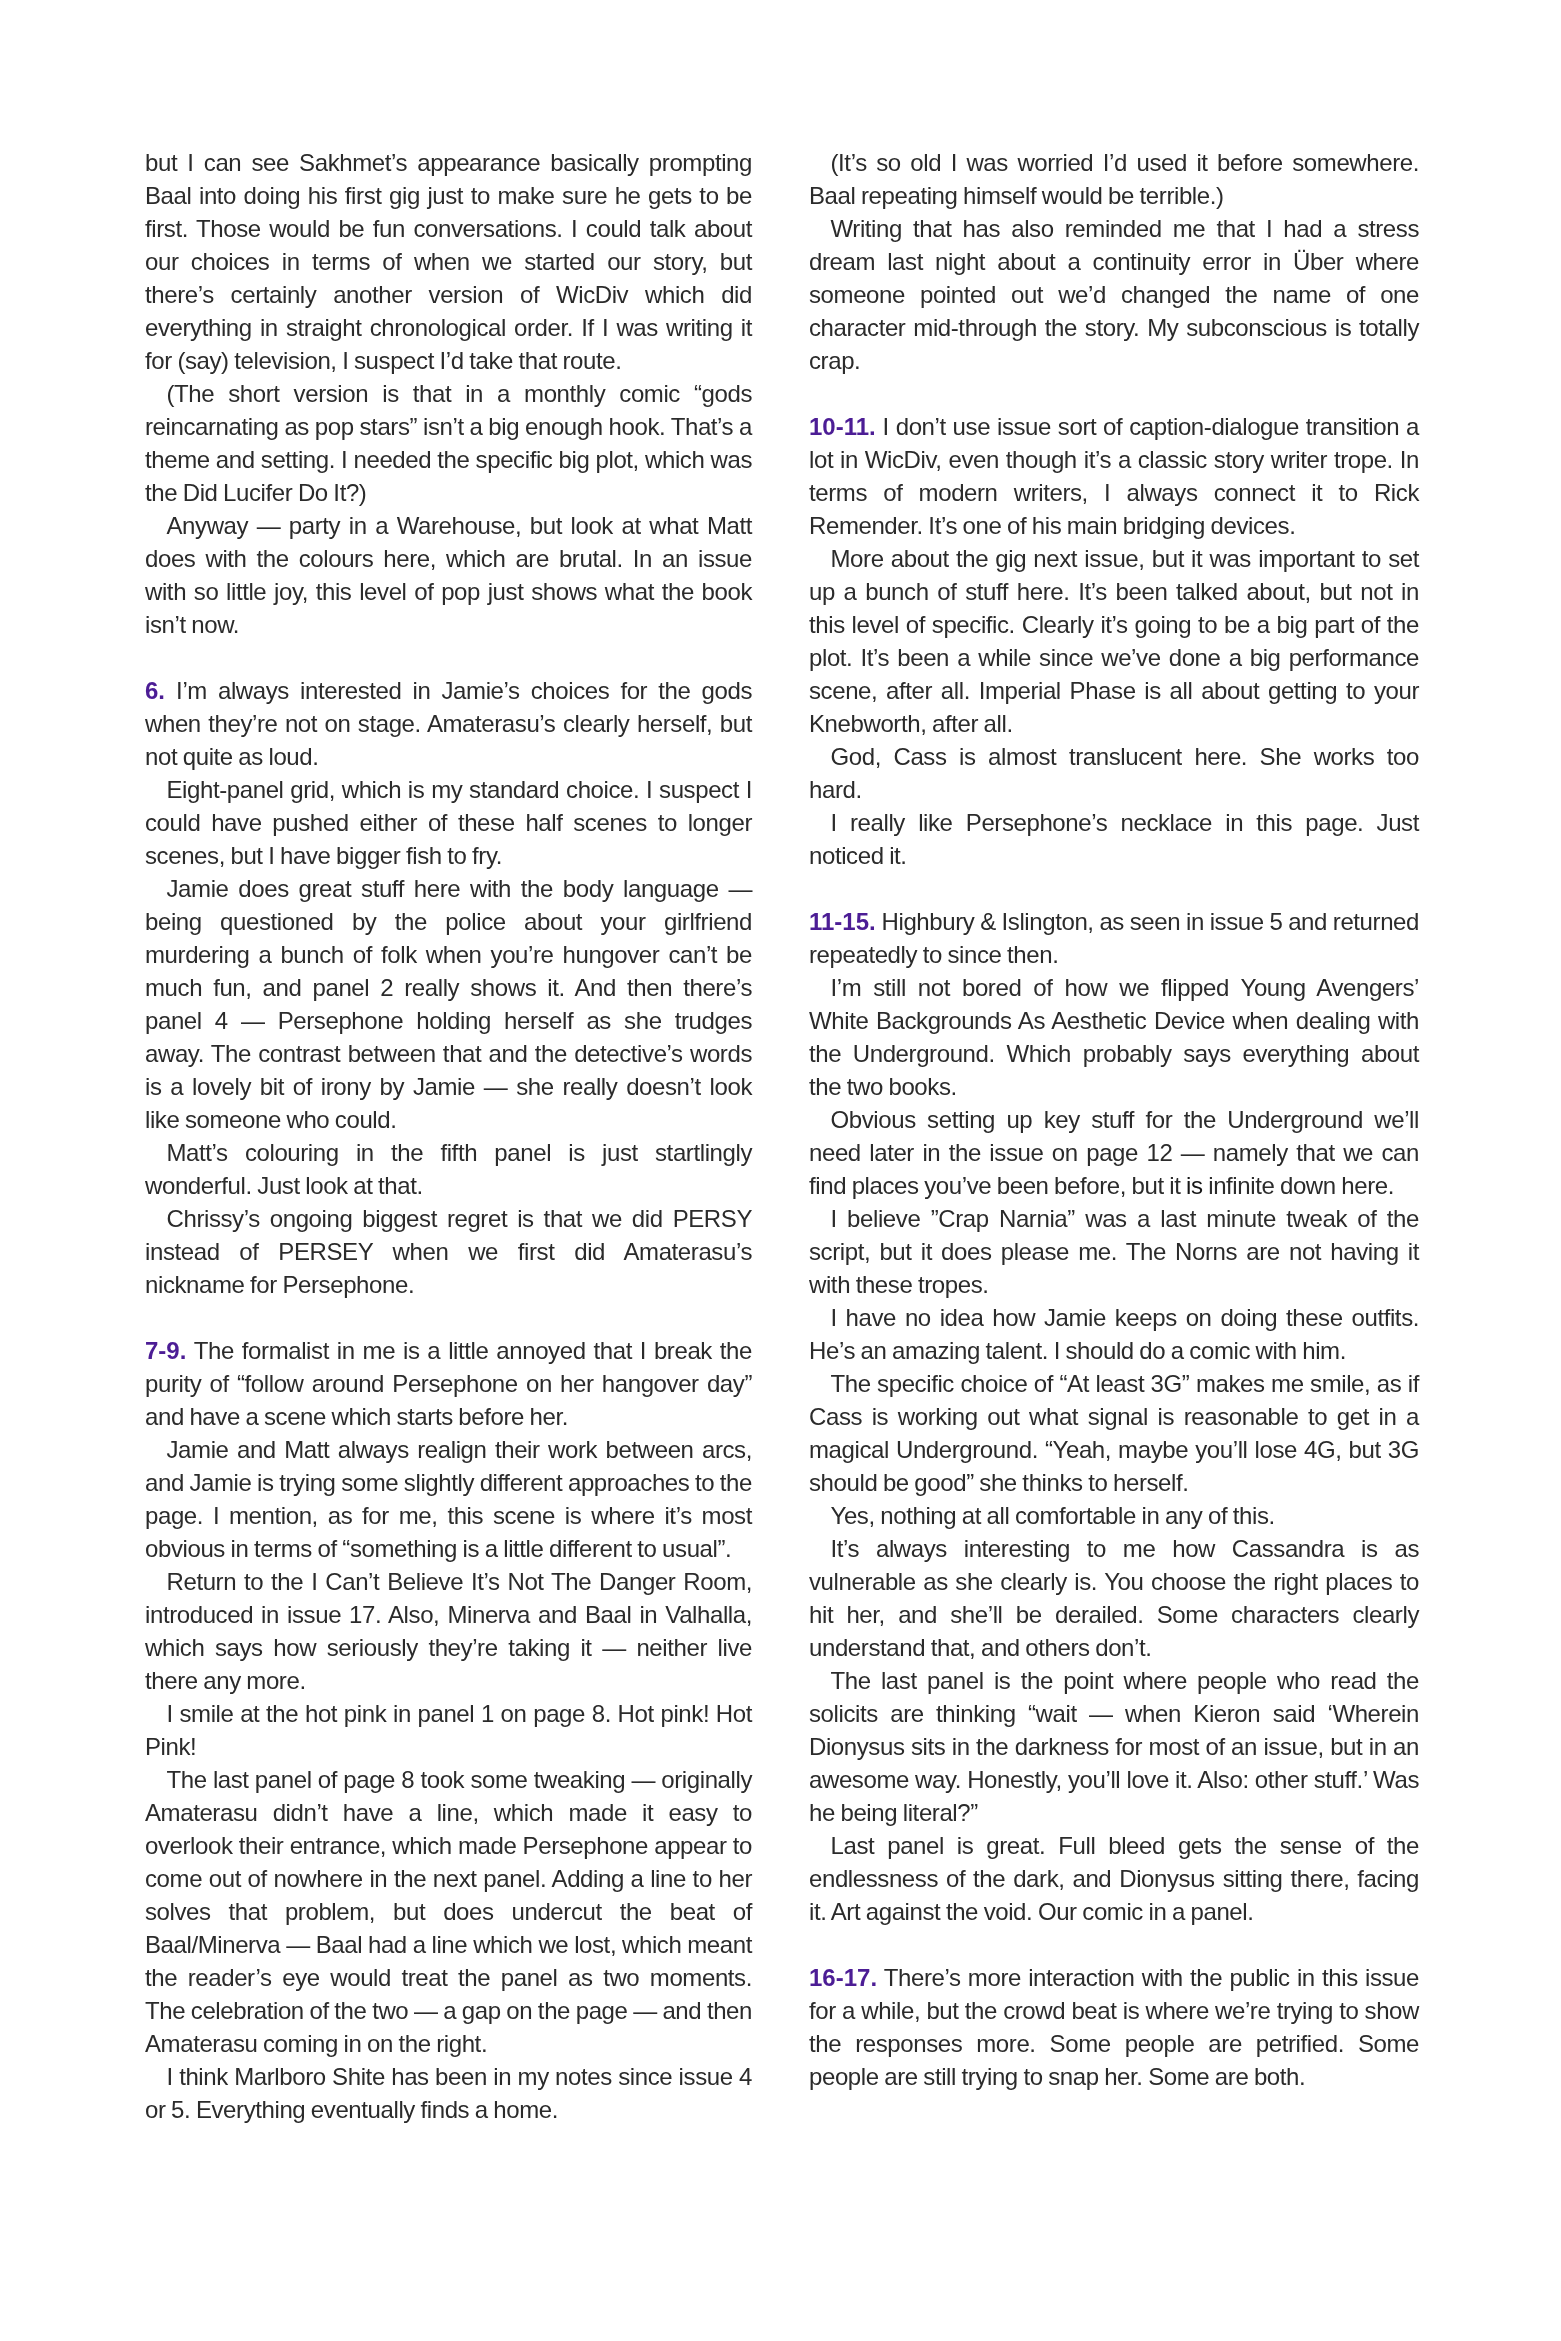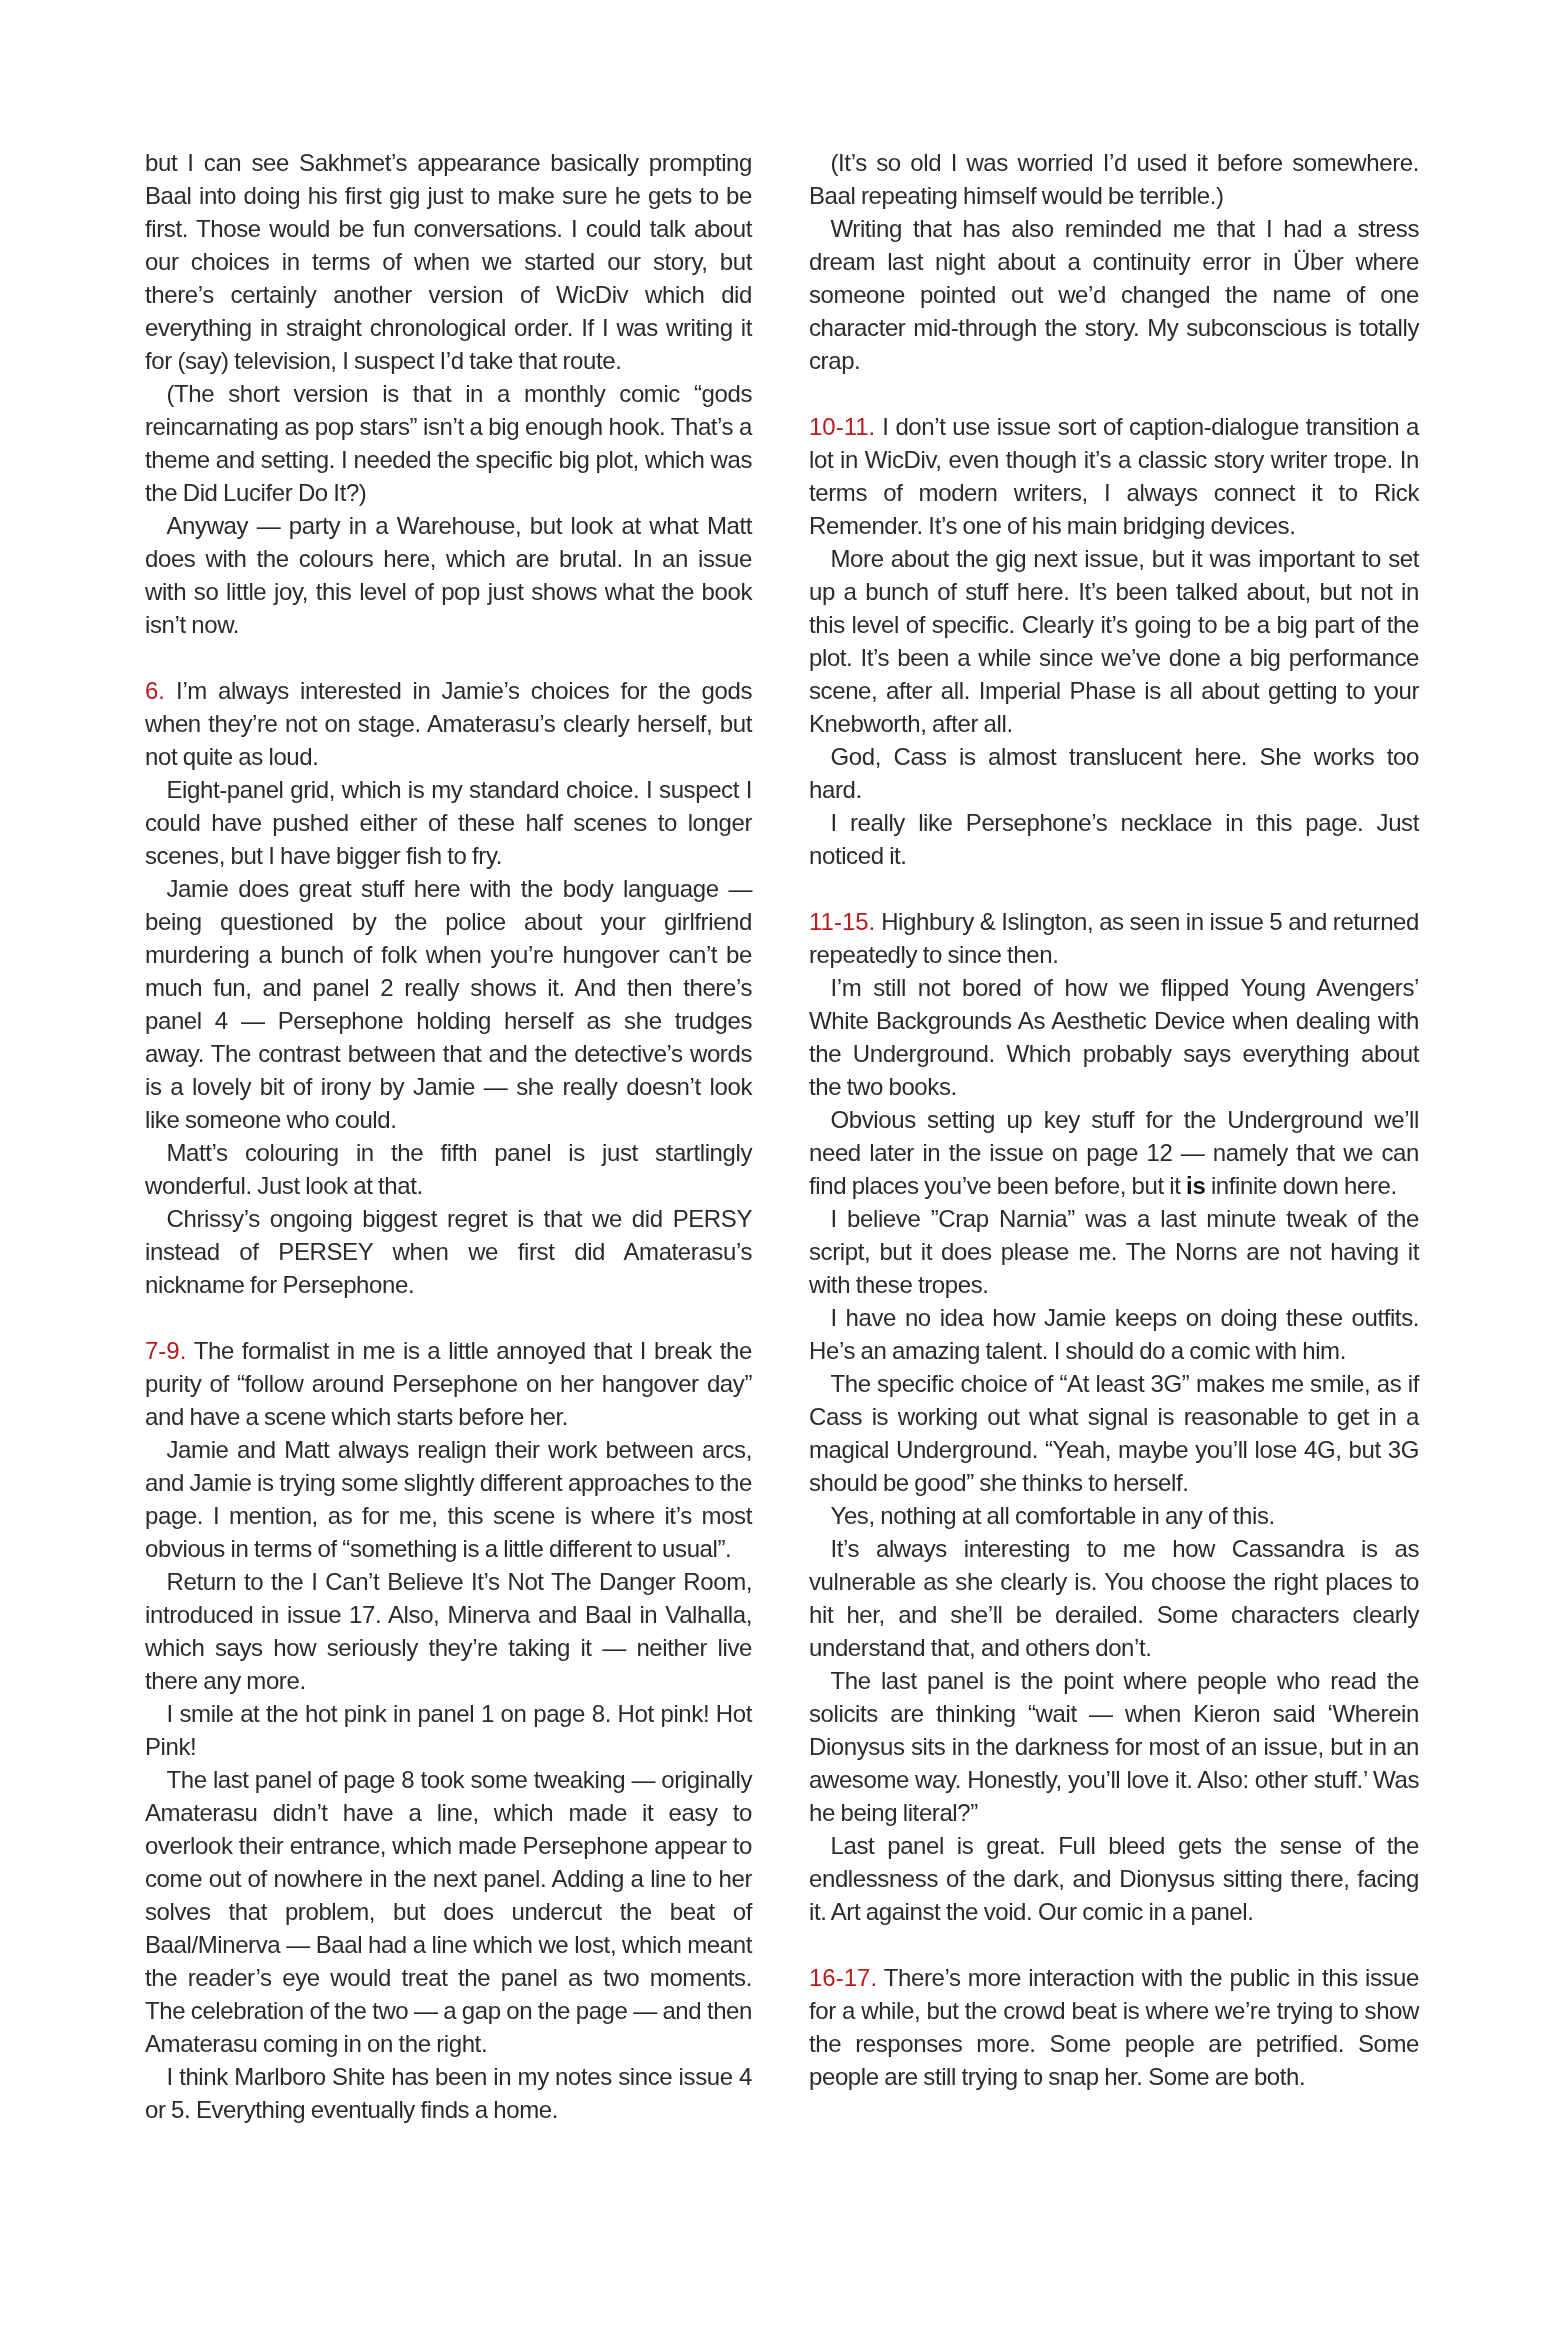--- a/index.html
+++ b/index.html
@@ -18,22 +18,22 @@
   .col-left { left: 145px; width: 607px; }
   .col-right { left: 809px; width: 610px; }
   .section { margin: 0; }
   .section + .section { margin-top: 33px; }
   .para {
     margin: 0; text-align: justify; text-align-last: left;
     hyphens: none;
   }
   .para.indent { text-indent: 21.5px; }
   .run-i { }
-  .run-b { font-weight: bold; color: #151515; }
-  .section-num { font-weight: normal; color: #b91c1c; letter-spacing: 0; }
+  .run-b { font-weight: normal; color: #151515; }
+  .section-num { font-weight: bold; color: #4c1d95; letter-spacing: 0; }
 </style>
 </head>
 <body>
 
 <div class="page">
   <div class="column col-left">
       <section class="section">
         <p class="para"><span class="run">but I can see Sakhmet’s appearance basically prompting Baal into doing his first gig just to make sure he gets to be first. Those would be fun conversations. I could talk about our choices in terms of when we started our story, but there’s certainly another version of </span><span class="run-i">WicDiv</span><span class="run"> which did everything in straight chronological order. If I was writing it for (say) television, I suspect I’d take that route.</span></p>
         <p class="para indent"><span class="run">(The short version is that in a monthly comic “gods reincarnating as pop stars” isn’t a big enough hook. That’s a theme and setting. I needed the specific big plot, which was the Did Lucifer Do It?)</span></p>
         <p class="para indent"><span class="run">Anyway — party in a Warehouse, but look at what Matt does with the colours here, which are brutal. In an issue with so little joy, this level of pop just shows what the book isn’t now.</span></p>

